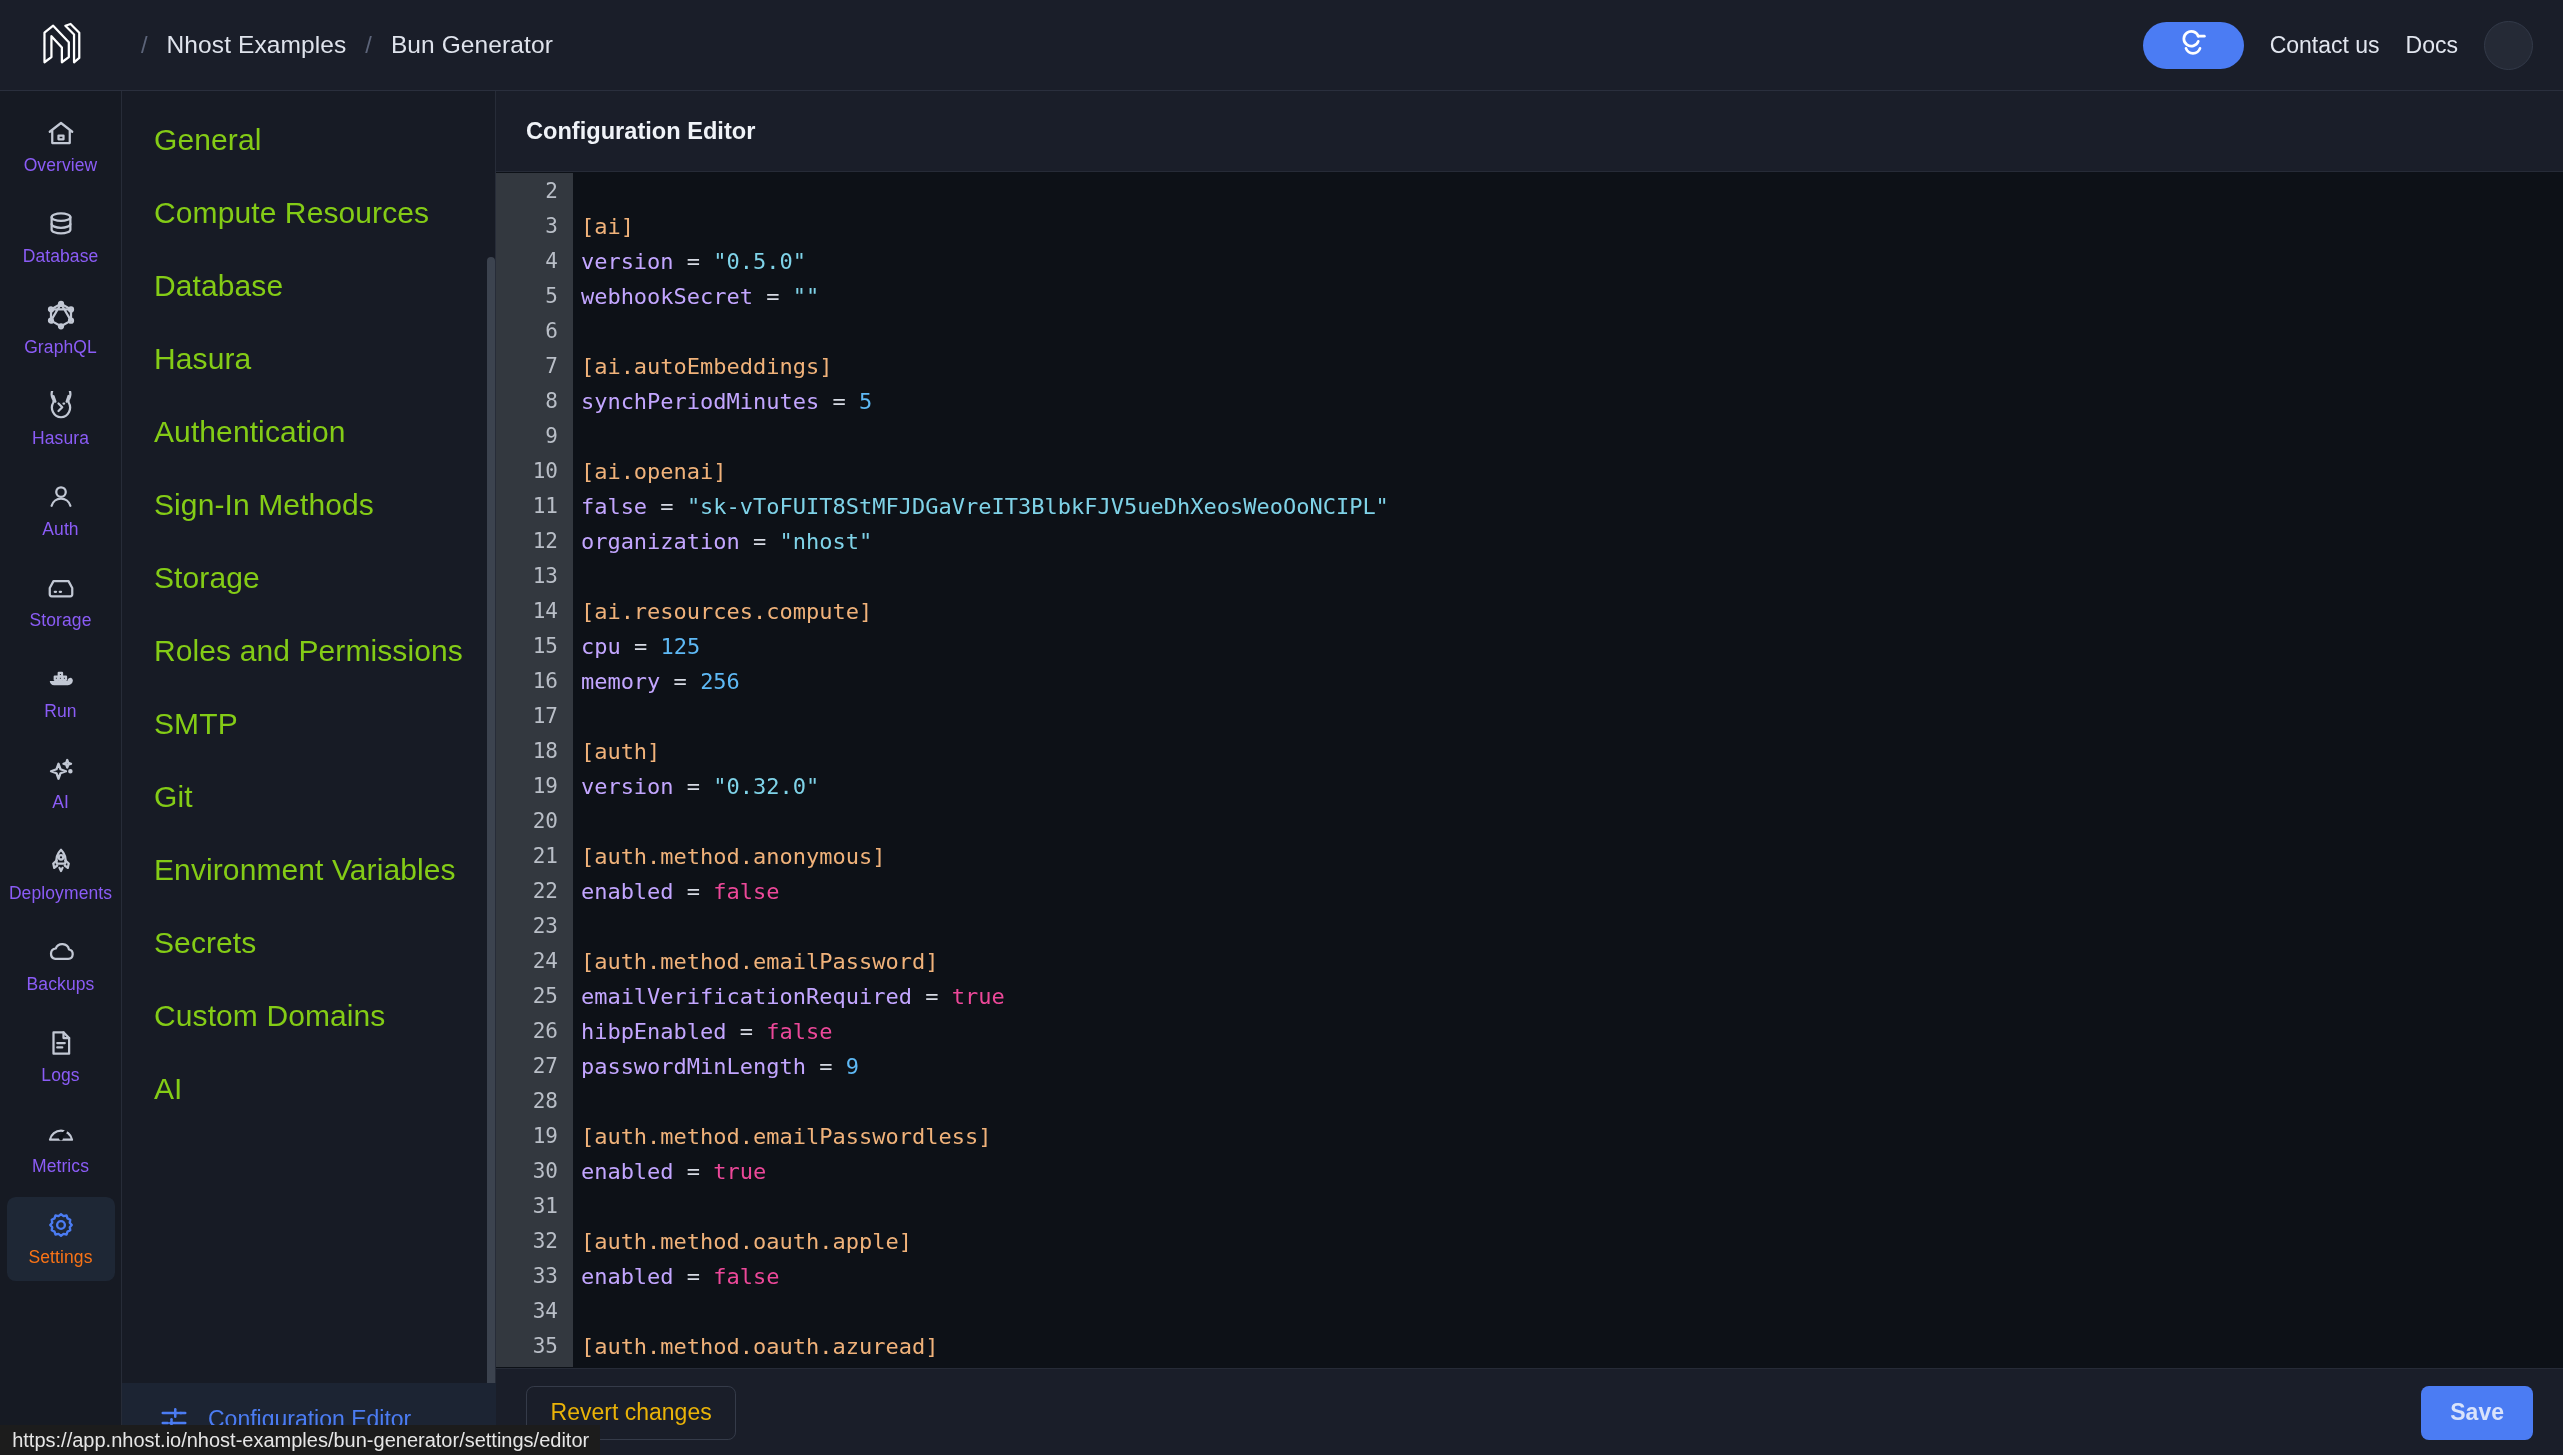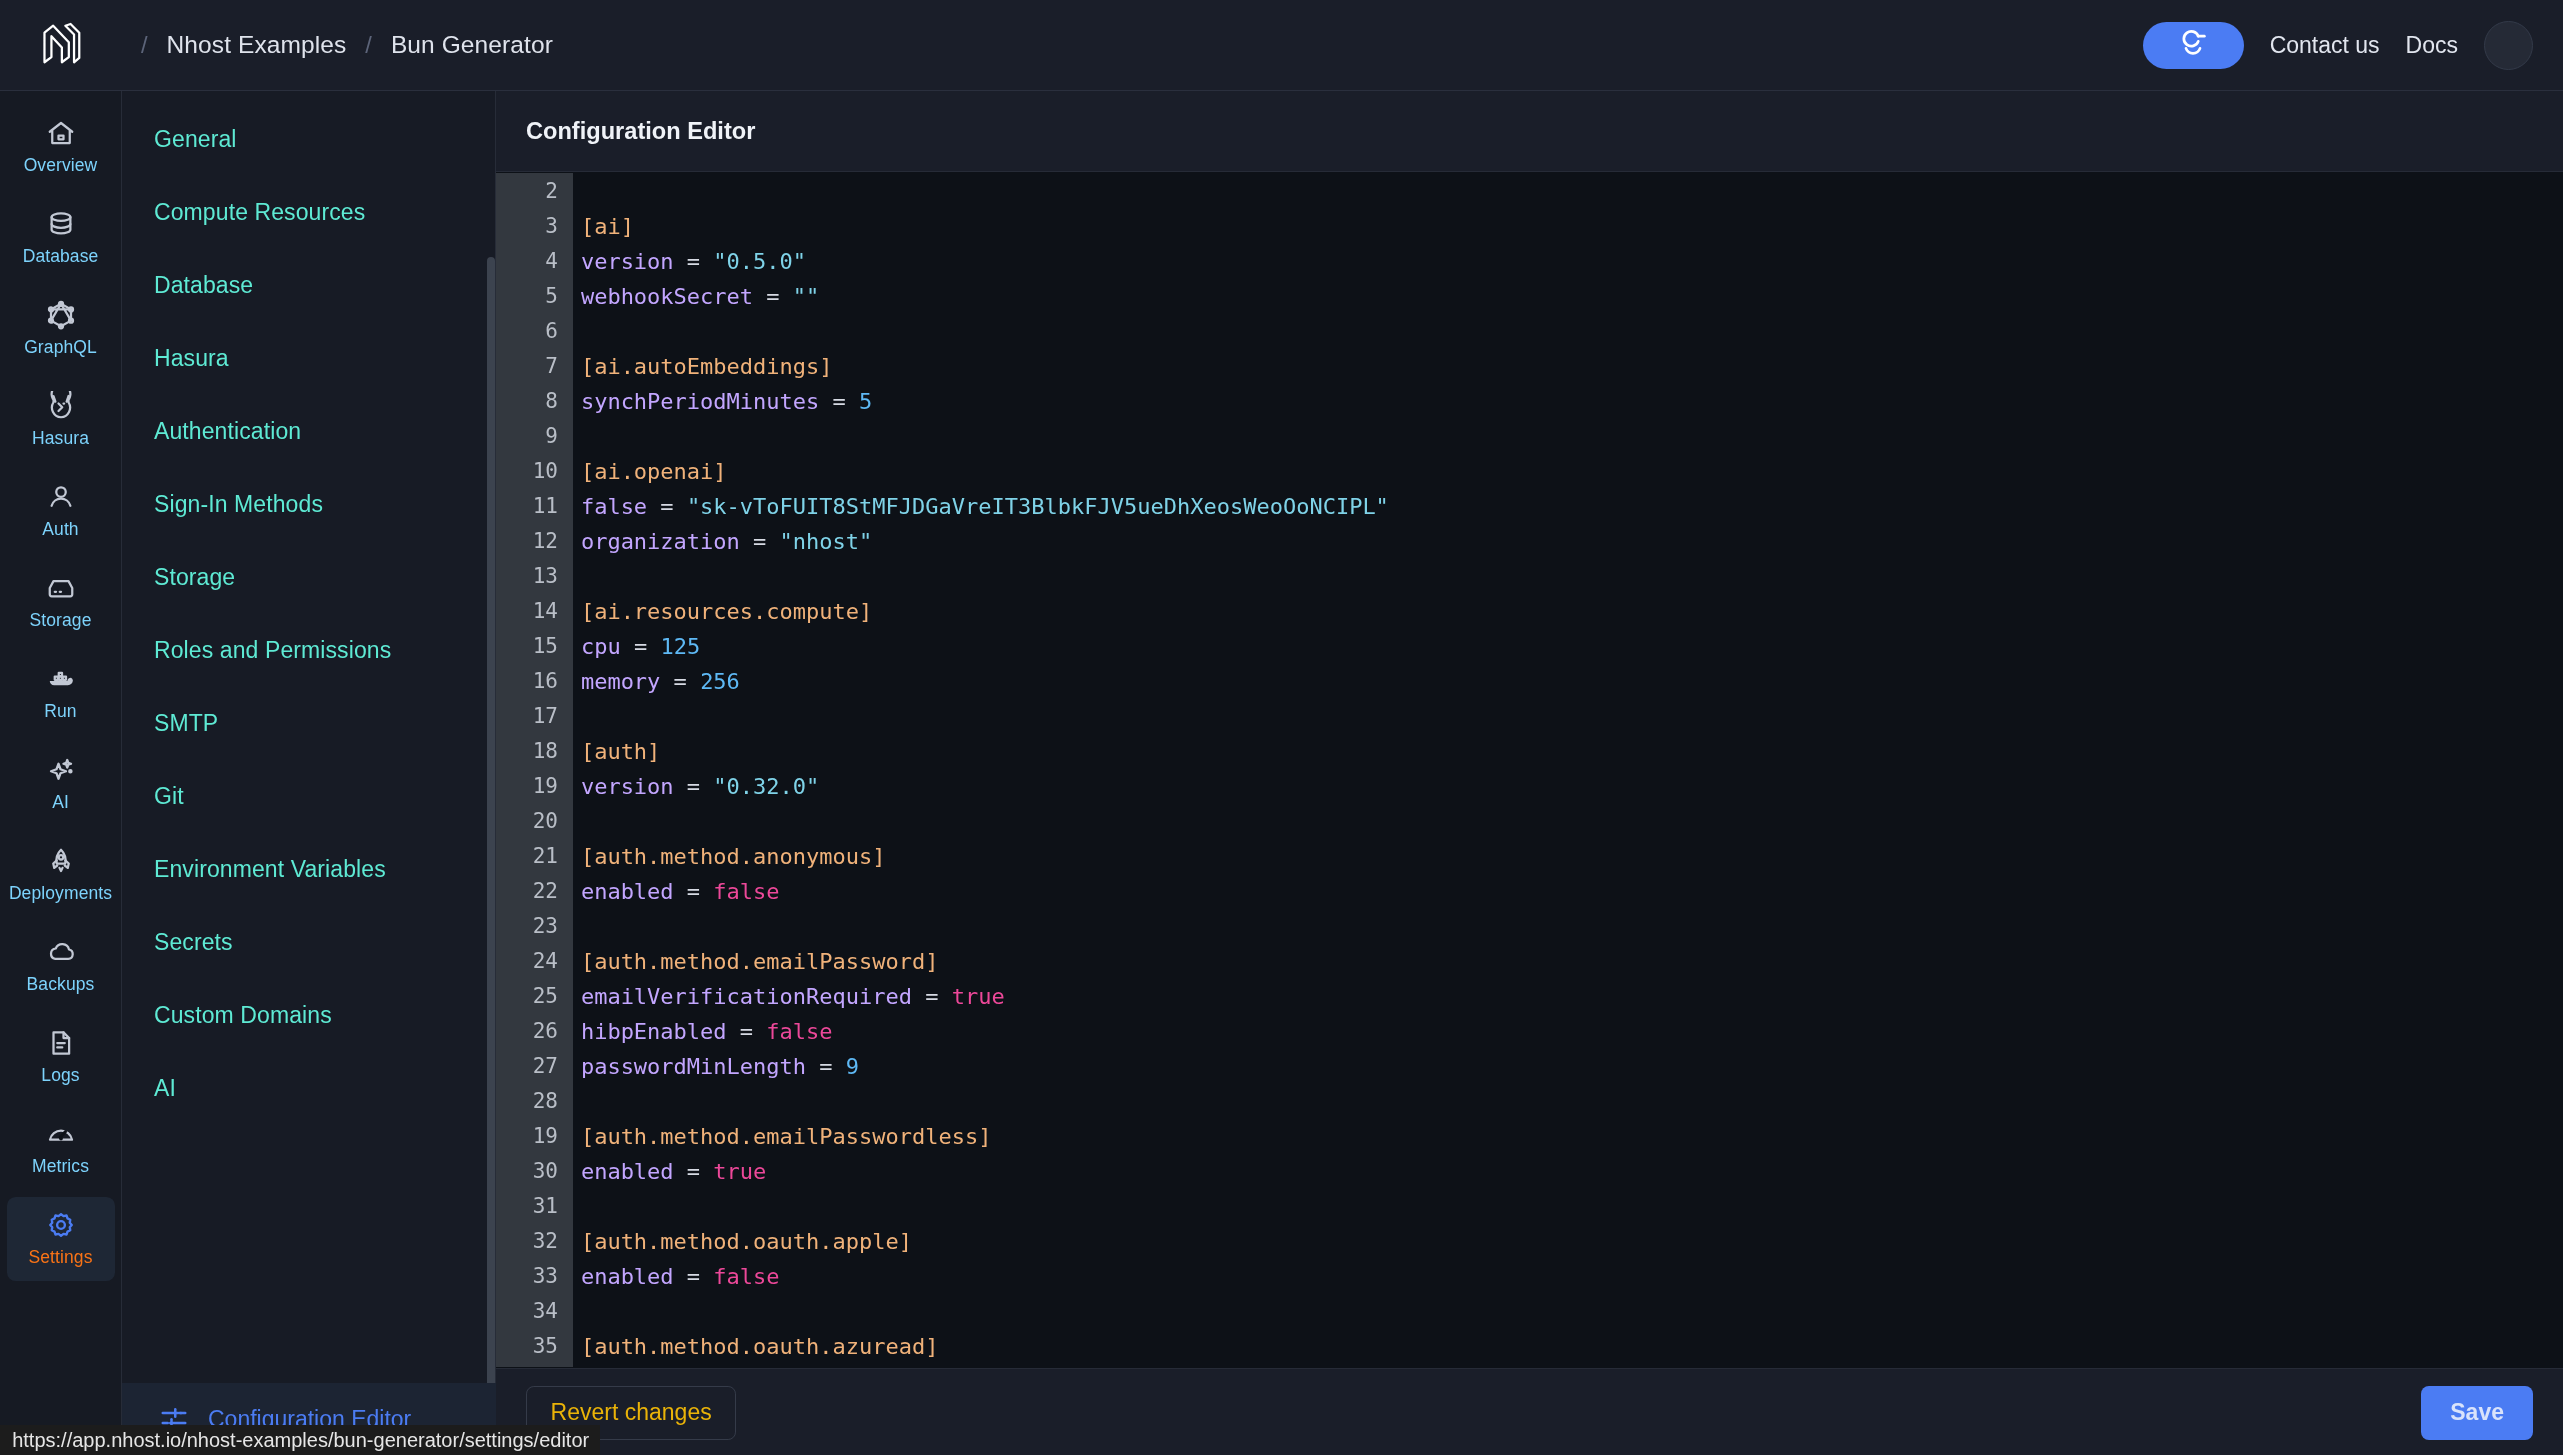--- a/index.html
+++ b/index.html
@@ -41,35 +41,35 @@
     position: absolute; left: 0; top: 91px; width: 122px; height: 1365px;
     background: #161a23;
     border-right: 0.9px solid #272c38;
     padding-top: 14px;
   }
   .rail-item {
     width: 108px; height: 84px; margin: 0 auto 7px auto;
     display: flex; flex-direction: column; align-items: center; justify-content: center;
     gap: 6.1px; border-radius: 8.7px; cursor: pointer;
   }
-  .rail-item .lbl { font-size: 17.5px; color: #7dd3fc; letter-spacing: 0.1px; }
+  .rail-item .lbl { font-size: 17.5px; color: #8b5cf6; letter-spacing: 0.1px; }
   .rail-item svg { display: block; }
   .rail-item.active { background: #1e2735; }
   .rail-item.active .lbl { color: #f97316; }
 
   
   #settings-nav {
     position: absolute; left: 122px; top: 91px; width: 374px; height: 1365px;
     background: #171b25;
     border-right: 0.9px solid #272c38;
   }
   #settings-list { padding-top: 12.2px; }
   .snav-item {
     height: 73px; display: flex; align-items: center;
-    padding-left: 32px; font-size: 23px; color: #5eead4;
+    padding-left: 32px; font-size: 30px; color: #84cc16;
     cursor: pointer; letter-spacing: 0.1px;
   }
   #snav-scrollbar {
     position: absolute; right: 0px; top: 166px; width: 7.9px; height: 1158px;
     background: #3c434f; border-radius: 4.4px;
   }
   #config-editor-row {
     position: absolute; left: 0; bottom: 0; width: 374px; height: 73px;
     background: #1c2433;
     display: flex; align-items: center; gap: 19px; padding-left: 37px;

